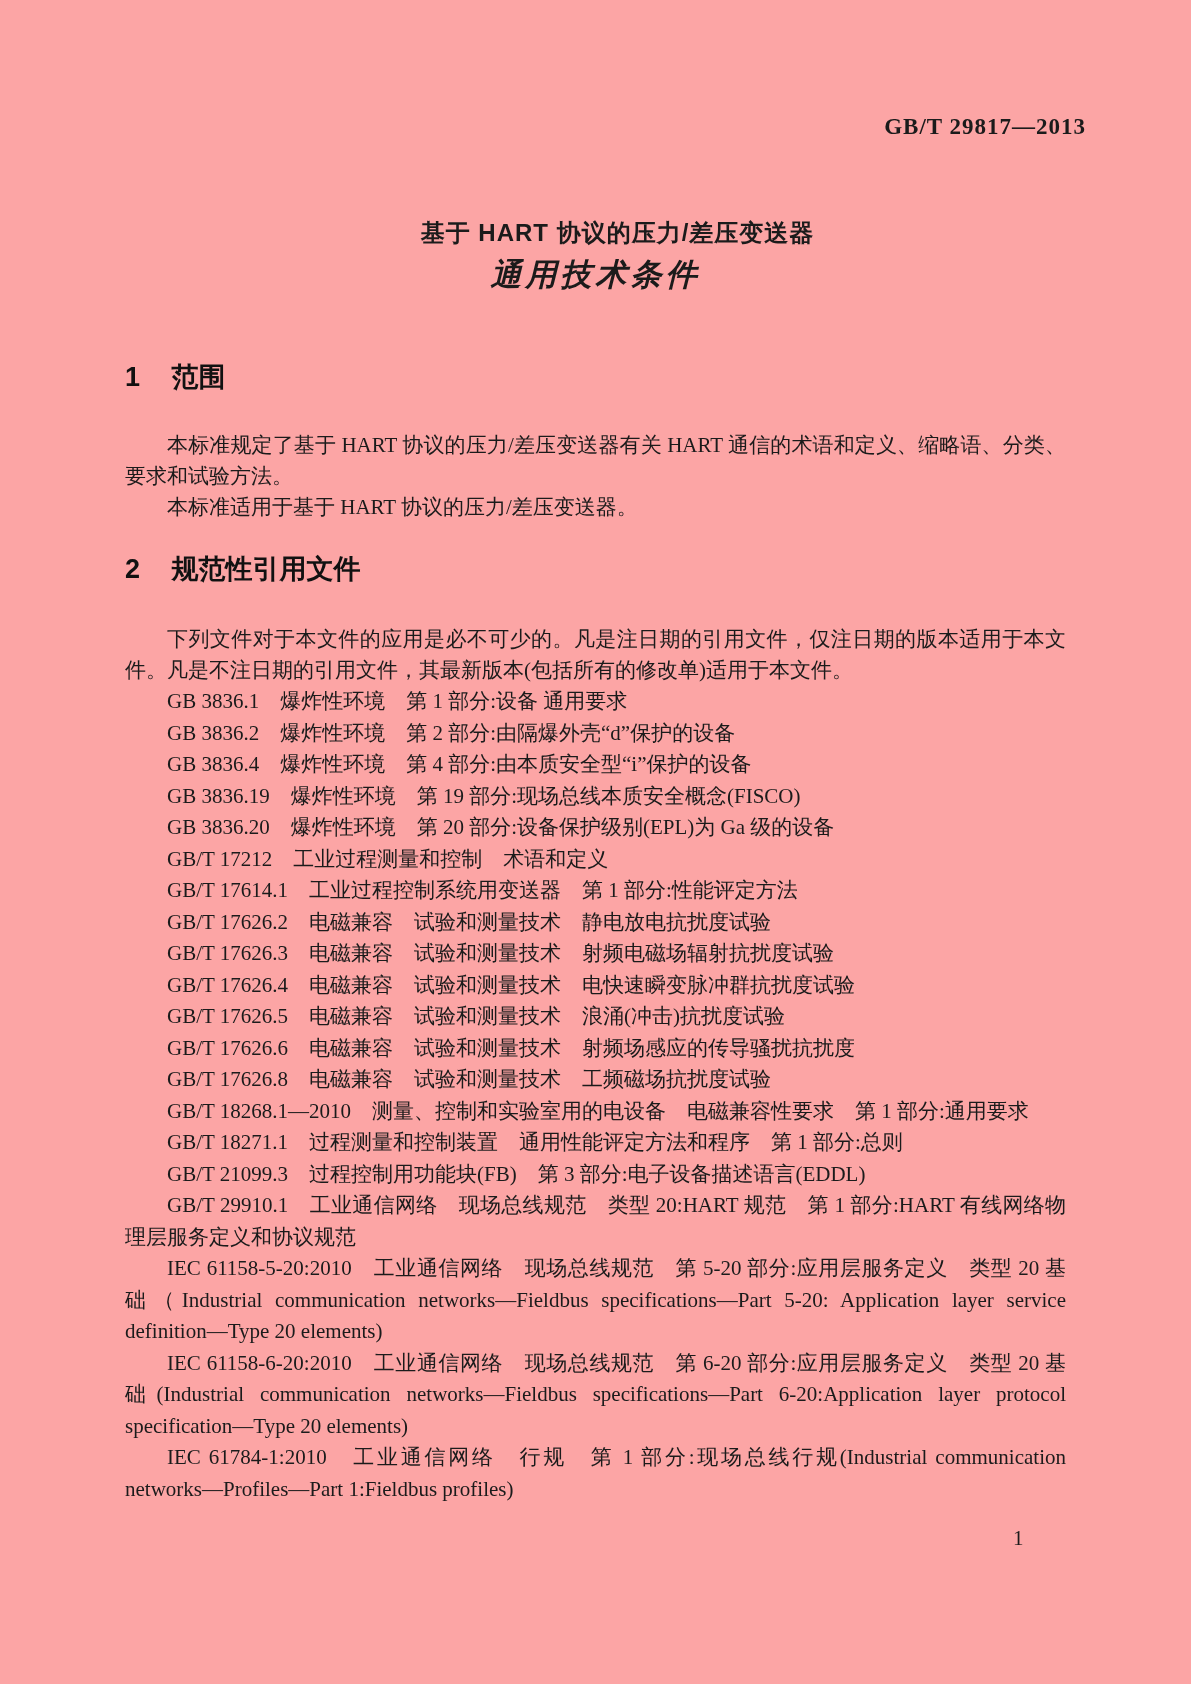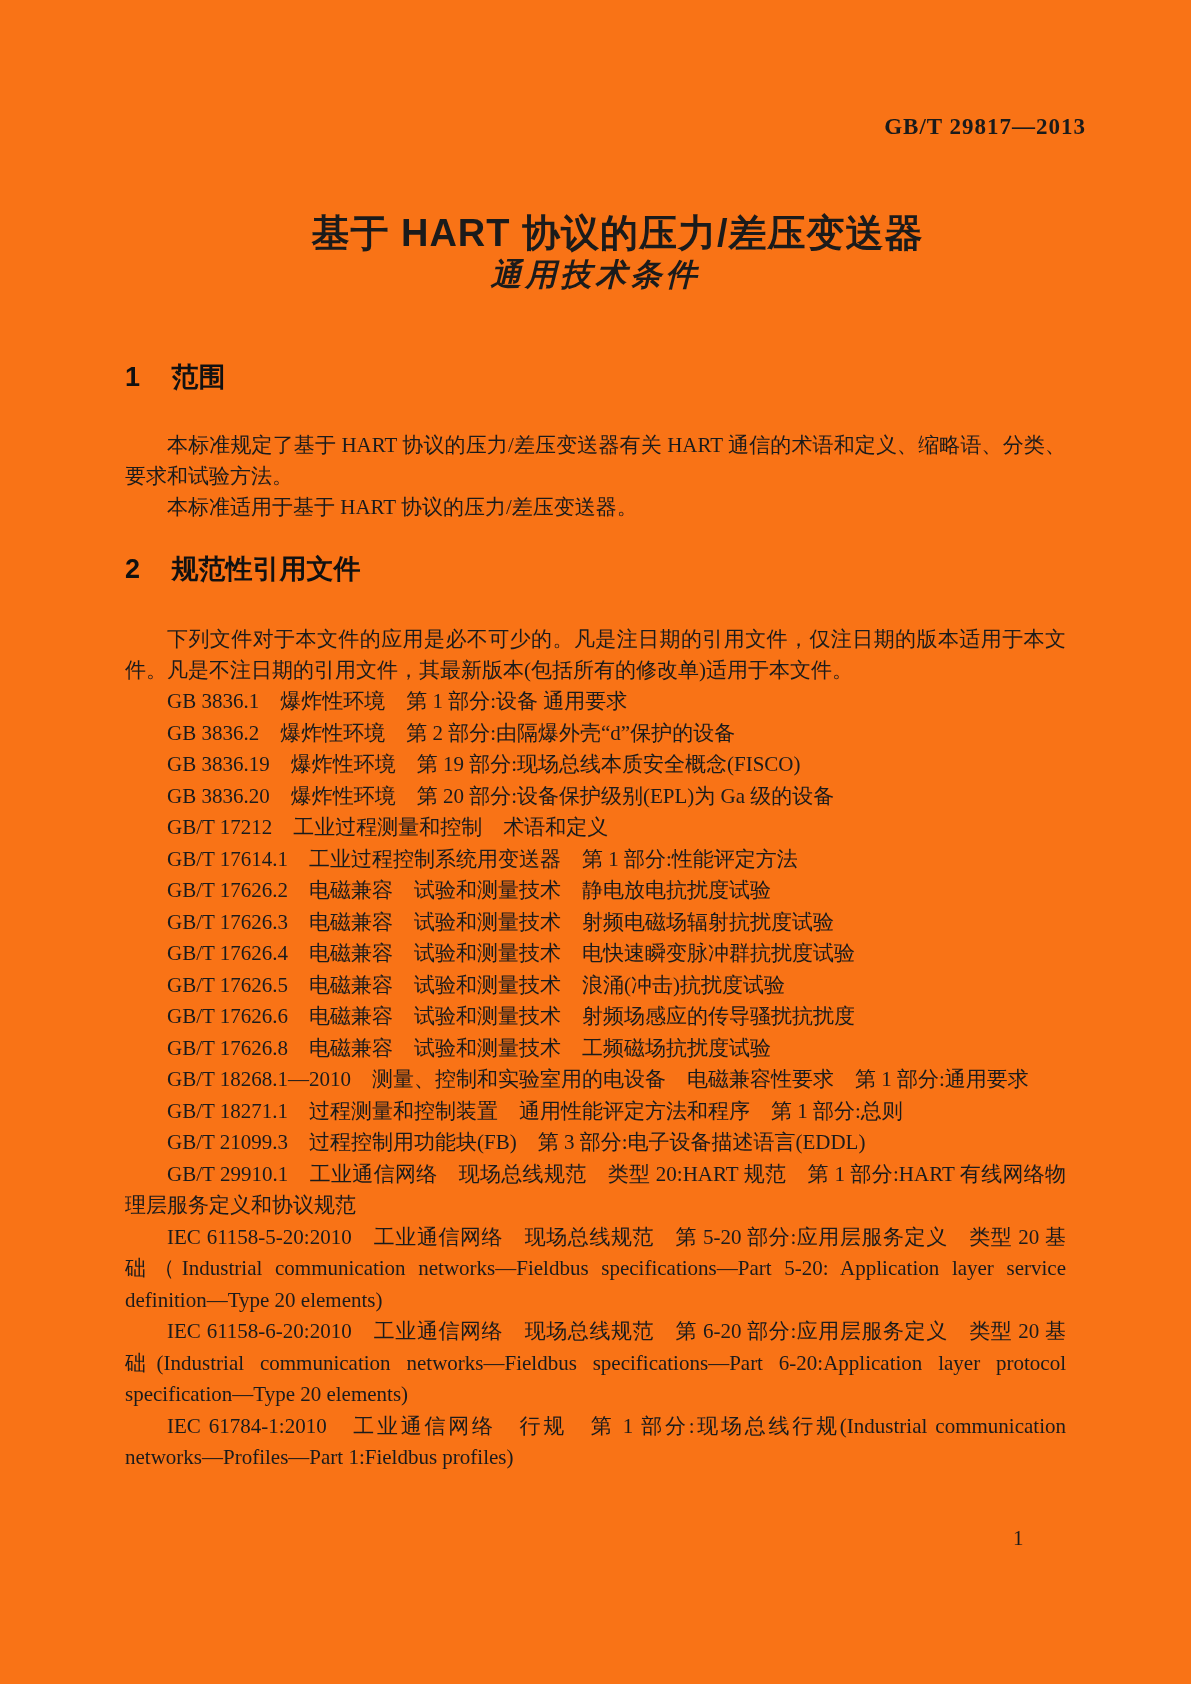--- a/index.html
+++ b/index.html
@@ -1,20 +1,20 @@
 <!DOCTYPE html>
 <html><head>
 <meta charset="utf-8">
 <style>
   html, body { margin: 0; padding: 0; background: #ffffff; }
   .page {
     position: relative;
     width: 1191px;
     height: 1684px;
-    background: #f97316;
+    background: #fca5a5;
     color: #1b1b1b;
     font-family: "Liberation Serif", "DejaVu Serif", serif;
     overflow: hidden;
   }
   .doc-code {
     position: absolute;
     top: 114px;
     right: 105px;
     font-family: "Liberation Serif", "DejaVu Serif", serif;
     font-weight: 700;
@@ -24,21 +24,21 @@
   }
   .title-block {
     position: absolute;
     top: 212px;
     left: 0;
     width: 100%;
     text-align: center;
     font-family: "Liberation Sans", "DejaVu Sans", sans-serif;
     font-weight: 700;
   }
-  .title-line1 { font-size: 38px; line-height: 42px; letter-spacing: 1px; padding-left: 44px; }
+  .title-line1 { font-size: 24px; line-height: 42px; letter-spacing: 1px; padding-left: 44px; }
   .title-line2 { font-size: 31px; line-height: 42px; letter-spacing: 4px; font-style: italic; }
   .section { position: absolute; left: 125px; width: 941px; }
   .sec-scope { top: 364px; }
   .sec-refs  { top: 556px; }
   .sec-h {
     margin: 0;
     font-family: "Liberation Sans", "DejaVu Sans", sans-serif;
     font-weight: 700;
     font-size: 27px;
     line-height: 26px;
@@ -91,20 +91,21 @@
   </div>
 
   <div class="section sec-refs">
     <h2 class="sec-h">
       <span class="sec-num">2</span>
       <span>规范性引用文件</span>
     </h2>
     <p class="body-p intro-after-heading">下列文件对于本文件的应用是必不可少的。凡是注日期的引用文件，仅注日期的版本适用于本文件。凡是不注日期的引用文件，其最新版本(包括所有的修改单)适用于本文件。</p>
     <p class="ref">GB 3836.1　爆炸性环境　第 1 部分:设备 通用要求</p>
     <p class="ref">GB 3836.2　爆炸性环境　第 2 部分:由隔爆外壳“d”保护的设备</p>
+    <p class="ref">GB 3836.4　爆炸性环境　第 4 部分:由本质安全型“i”保护的设备</p>
     <p class="ref">GB 3836.19　爆炸性环境　第 19 部分:现场总线本质安全概念(FISCO)</p>
     <p class="ref">GB 3836.20　爆炸性环境　第 20 部分:设备保护级别(EPL)为 Ga 级的设备</p>
     <p class="ref">GB/T 17212　工业过程测量和控制　术语和定义</p>
     <p class="ref">GB/T 17614.1　工业过程控制系统用变送器　第 1 部分:性能评定方法</p>
     <p class="ref">GB/T 17626.2　电磁兼容　试验和测量技术　静电放电抗扰度试验</p>
     <p class="ref">GB/T 17626.3　电磁兼容　试验和测量技术　射频电磁场辐射抗扰度试验</p>
     <p class="ref">GB/T 17626.4　电磁兼容　试验和测量技术　电快速瞬变脉冲群抗扰度试验</p>
     <p class="ref">GB/T 17626.5　电磁兼容　试验和测量技术　浪涌(冲击)抗扰度试验</p>
     <p class="ref">GB/T 17626.6　电磁兼容　试验和测量技术　射频场感应的传导骚扰抗扰度</p>
     <p class="ref">GB/T 17626.8　电磁兼容　试验和测量技术　工频磁场抗扰度试验</p>

